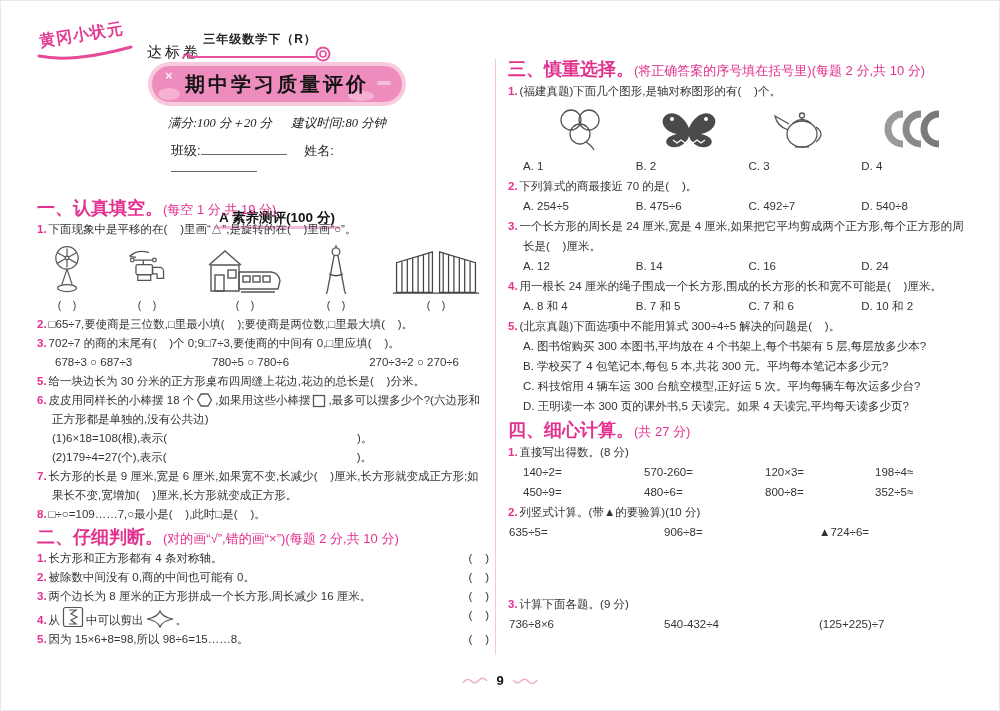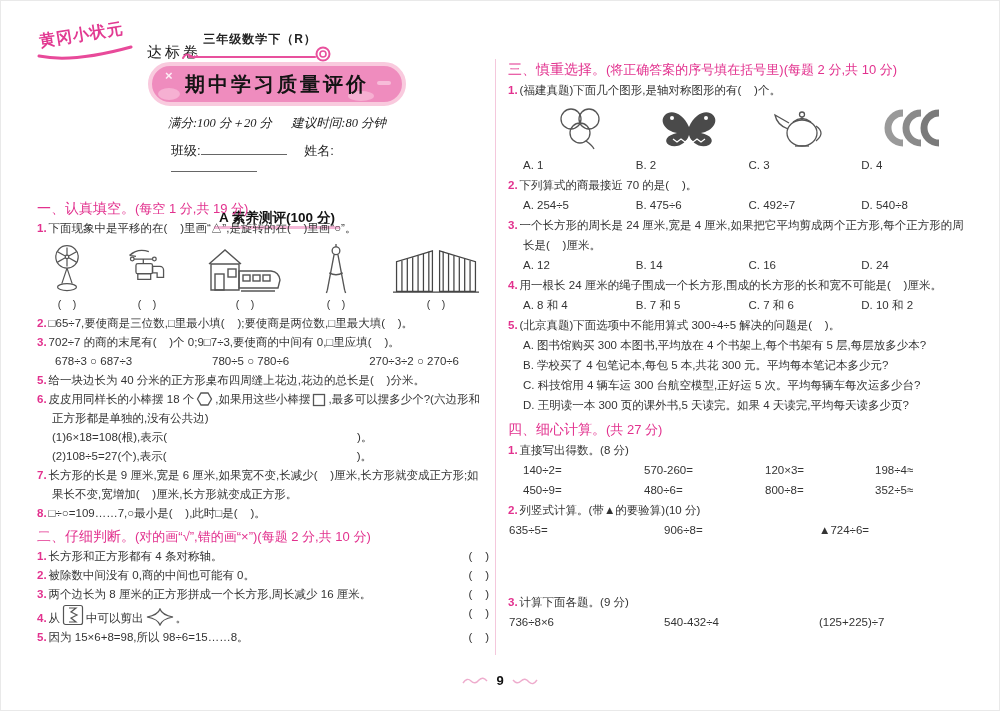--- a/index.html
+++ b/index.html
@@ -38,21 +38,21 @@
   .uline{display:inline-block;width:86px;height:11px;border-bottom:1px solid #666;margin-right:14px;}
   .part-a{position:absolute;left:147px;top:165px;width:258px;text-align:center;margin-top:42px;}
   .part-a span{font-size:13.5px;font-weight:bold;color:#111;border-bottom:3px solid #f5b8d8;padding:0 5px 1px;}
 
   
   .col-left{position:absolute;left:36px;top:194px;width:452px;font-size:11.5px;line-height:19px;}
   .col-right{position:absolute;left:507px;top:54px;width:466px;font-size:11.5px;line-height:20px;}
   .divider{position:absolute;left:494px;top:58px;height:596px;border-left:1px solid #f4c8dc;}
 
   .sec-head{margin-top:4px;}
-  .sec-title{color:#e2318e;font-weight:normal;font-size:14px;}
+  .sec-title{color:#e2318e;font-weight:bold;font-size:18px;}
   .sec-score{color:#e2318e;font-size:13px;text-align:center;}
   .qno{color:#e2318e;font-weight:bold;margin-right:2px;}
   .q{padding-left:15px;text-indent:-15px;}
   .subq{margin-left:15px;}
   .gap-long{display:inline-block;width:190px;}
 
   .fig-row{display:flex;justify-content:space-between;align-items:flex-end;margin:4px 6px 0 10px;}
   .fig{display:flex;flex-direction:column;align-items:center;}
   .paren{font-size:10.5px;margin-top:1px;}
 
@@ -178,29 +178,29 @@
       </div>
     </div>
 
     <div class="q"><span class="qno" data-bind="s1.q2.no">2.</span><span data-bind="s1.q2.text">□65÷7,要使商是三位数,□里最小填(    );要使商是两位数,□里最大填(    )。</span></div>
     <div class="q"><span class="qno" data-bind="s1.q3.no">3.</span><span data-bind="s1.q3.text">702÷7 的商的末尾有(    )个 0;9□7÷3,要使商的中间有 0,□里应填(    )。</span></div>
     <div class="cmp-row">
       <span data-bind="s1.q4.items.0">678÷3 ○ 687÷3</span>
         <span data-bind="s1.q4.items.1">780÷5 ○ 780÷6</span>
         <span data-bind="s1.q4.items.2">270÷3÷2 ○ 270÷6</span>
     </div>
-    <div class="q"><span class="qno" data-bind="s1.q5.no">5.</span><span data-bind="s1.q5.text">给一块边长为 40 分米的正方形桌布四周缝上花边,花边的总长是(    )分米。</span></div>
+    <div class="q"><span class="qno" data-bind="s1.q5.no">5.</span><span data-bind="s1.q5.text">给一块边长为 30 分米的正方形桌布四周缝上花边,花边的总长是(    )分米。</span></div>
 
     <div class="q"><span class="qno" data-bind="s1.q6.no">6.</span><span data-bind="s1.q6.parts.0">皮皮用同样长的小棒摆 18 个</span><svg class="inline-shape" width="17" height="16" viewBox="0 0 17 16" stroke="#555" fill="none" stroke-width="1.3">
           <polygon points="5,2 12,2 15.5,8 12,14 5,14 1.5,8"></polygon>
         </svg><span data-bind="s1.q6.parts.1">,如果用这些小棒摆</span><svg class="inline-shape" width="14" height="14" viewBox="0 0 14 14" stroke="#555" fill="none" stroke-width="1.3">
           <rect x="1.5" y="1.5" width="11" height="11"></rect>
         </svg><span data-bind="s1.q6.parts.2">,最多可以摆多少个?(六边形和正方形都是单独的,没有公共边)</span></div>
     <div class="subq"><span data-bind="s1.q6.sub1.0">(1)6×18=108(根),表示(</span><span class="gap-long"></span><span data-bind="s1.q6.sub1.1">)。</span></div>
-    <div class="subq"><span data-bind="s1.q6.sub2.0">(2)108÷5=27(个),表示(</span><span class="gap-long"></span><span data-bind="s1.q6.sub2.1">)。</span></div>
+    <div class="subq"><span data-bind="s1.q6.sub2.0">(2)179÷4=27(个),表示(</span><span class="gap-long"></span><span data-bind="s1.q6.sub2.1">)。</span></div>
 
     <div class="q"><span class="qno" data-bind="s1.q7.no">7.</span><span data-bind="s1.q7.text">长方形的长是 9 厘米,宽是 6 厘米,如果宽不变,长减少(    )厘米,长方形就变成正方形;如果长不变,宽增加(    )厘米,长方形就变成正方形。</span></div>
     <div class="q"><span class="qno" data-bind="s1.q8.no">8.</span><span data-bind="s1.q8.text">□÷○=109……7,○最小是(    ),此时□是(    )。</span></div>
 
     <div class="sec-head"><span class="sec-title" data-bind="s2.title">二、仔细判断。</span><span class="sec-score" data-bind="s2.score">(对的画“√”,错的画“×”)(每题 2 分,共 10 分)</span></div>
 
     <div class="judge-row">
         <span class="jtext"><span class="qno" data-bind="s2.items.0.no">1.</span><span data-bind="s2.items.0.text">长方形和正方形都有 4 条对称轴。</span></span>
         <span class="jparen" data-bind="s2.paren">(    )</span>
       </div>

